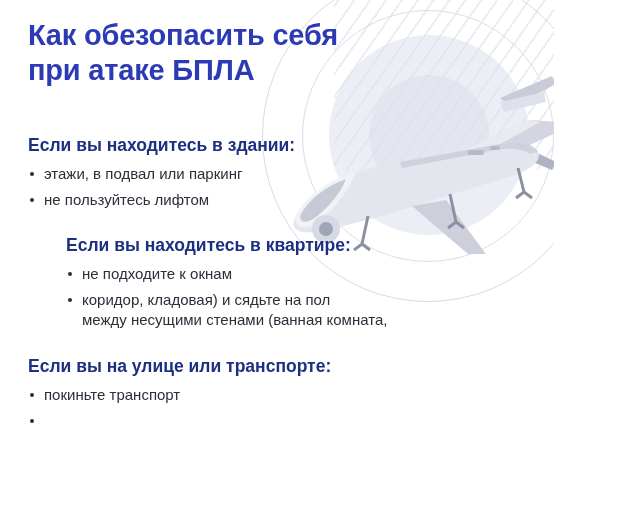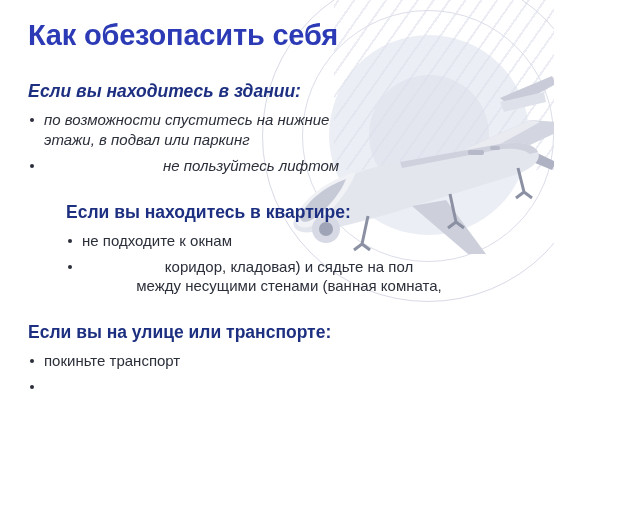--- a/index.html
+++ b/index.html
@@ -92,21 +92,21 @@
     letter-spacing: -0.2px;
     max-width: 400px;
   }
   h1.title span {
     display: block;
   }
   .section {
     margin-top: 22px;
     max-width: 430px;
   }
-  .section.s1 { margin-top: 28px; font-style: italic; }
+  .section.s1 { margin-top: 46px; }
   .section.s2 { margin-top: 26px; margin-left: 38px; }
   .section.s3 { margin-top: 26px; }
   h2.sub {
     margin: 0 0 8px 0;
     color: #1d2f80;
     font-size: 17.5px;
     font-weight: bold;
     line-height: 1.2;
   }
   ul.items {
@@ -115,21 +115,21 @@
     list-style: none;
   }
   ul.items li {
     position: relative;
     color: #2b2f3a;
     font-size: 15px;
     line-height: 1.32;
     padding-left: 16px;
     margin-bottom: 6px;
   }
-  ul.items li:last-child { margin-bottom: 0; text-align: center; }
+  ul.items li:last-child { margin-bottom: 0; }
   ul.items li::before {
     content: "";
     position: absolute;
     left: 2px;
     top: 8px;
     width: 4px;
     height: 4px;
     border-radius: 50%;
     background: #2b2f3a;
   }
@@ -175,27 +175,27 @@
     <path d="M318 110 L324 134 M324 134 L316 140 M324 134 L332 140" stroke="#8b90a3" stroke-width="3" fill="none"></path>
 
     <rect x="268" y="92" width="16" height="5" rx="2" fill="#b5b9c8"></rect>
     <rect x="290" y="88" width="10" height="4" rx="2" fill="#b5b9c8"></rect>
   </svg>
 
   <div class="content">
 
     <h1 class="title">
       <span>Как обезопасить себя</span>
+      <span>при атаке БПЛА</span>
     </h1>
 
     <div class="section s1">
       <h2 class="sub">Если вы находитесь в здании:</h2>
       <ul class="items">
         <li>
-          <span class="ln">по возможности спуститесь на нижние</span>
           <span class="ln">этажи, в подвал или паркинг</span>
         </li>
         <li>
           <span class="ln">не пользуйтесь лифтом</span>
         </li>
       </ul>
     </div>
 
     <div class="section s2">
       <h2 class="sub">Если вы находитесь в квартире:</h2>

